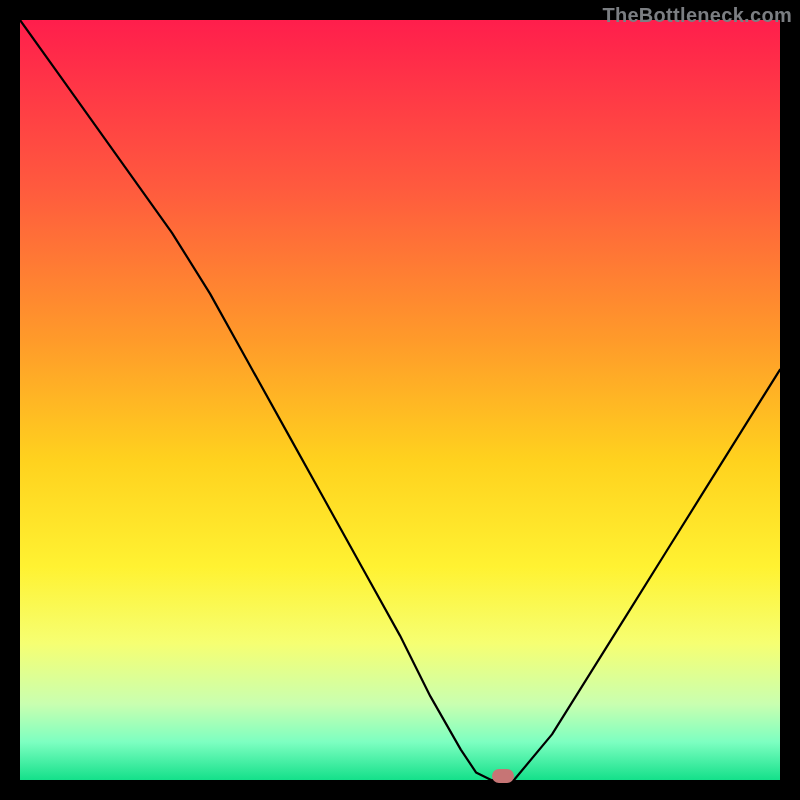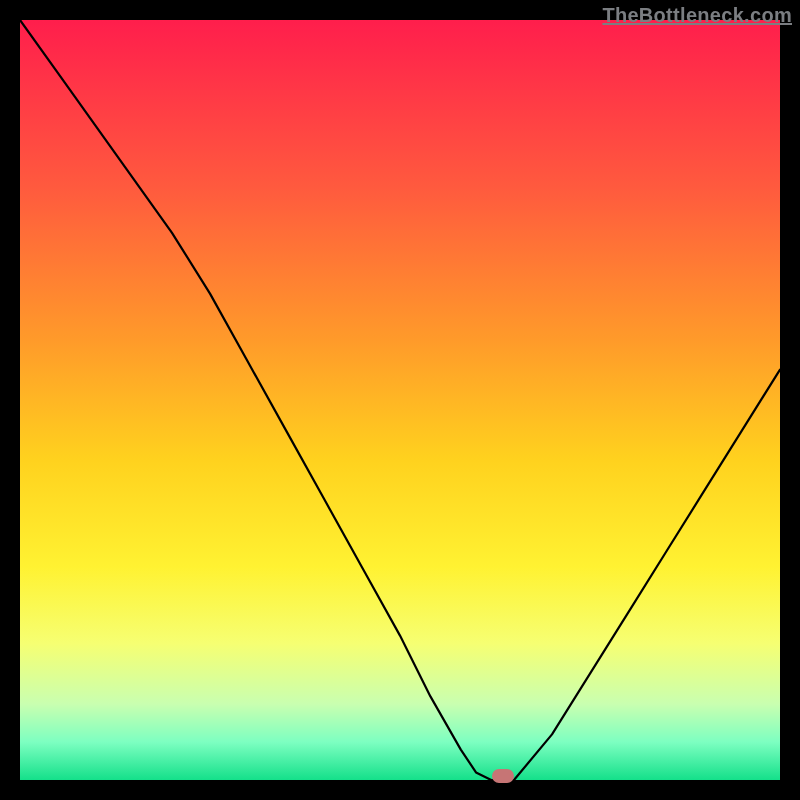--- a/index.html
+++ b/index.html
@@ -1,20 +1,20 @@
 <!DOCTYPE html>
 <html><head>
 <meta charset="utf-8">
 <style>
   html,body{margin:0;padding:0;width:800px;height:800px;background:#000;overflow:hidden;}
   .stage{position:relative;width:800px;height:800px;}
   .plot{position:absolute;left:20px;top:20px;width:760px;height:760px;}
   .gradient{position:absolute;inset:0;}
   .curve{position:absolute;inset:0;}
-  .watermark{position:absolute;top:4px;right:8px;font:600 20px Arial,Helvetica,sans-serif;color:#7b7e82;letter-spacing:.3px;text-decoration:underline;}
+  .watermark{position:absolute;top:4px;right:8px;font:600 20px Arial,Helvetica,sans-serif;color:#7b7e82;letter-spacing:.3px;}
   .marker{position:absolute;width:22px;height:14px;border-radius:7px;background:#c67575;transform:translate(-50%,-50%);}
 </style>
 </head>
 <body>
 
 <div class="stage">
   <div class="plot">
     <svg class="gradient" viewBox="0 0 100 100" preserveAspectRatio="none">
       <defs>
         <linearGradient id="g" x1="0" y1="0" x2="0" y2="1">

